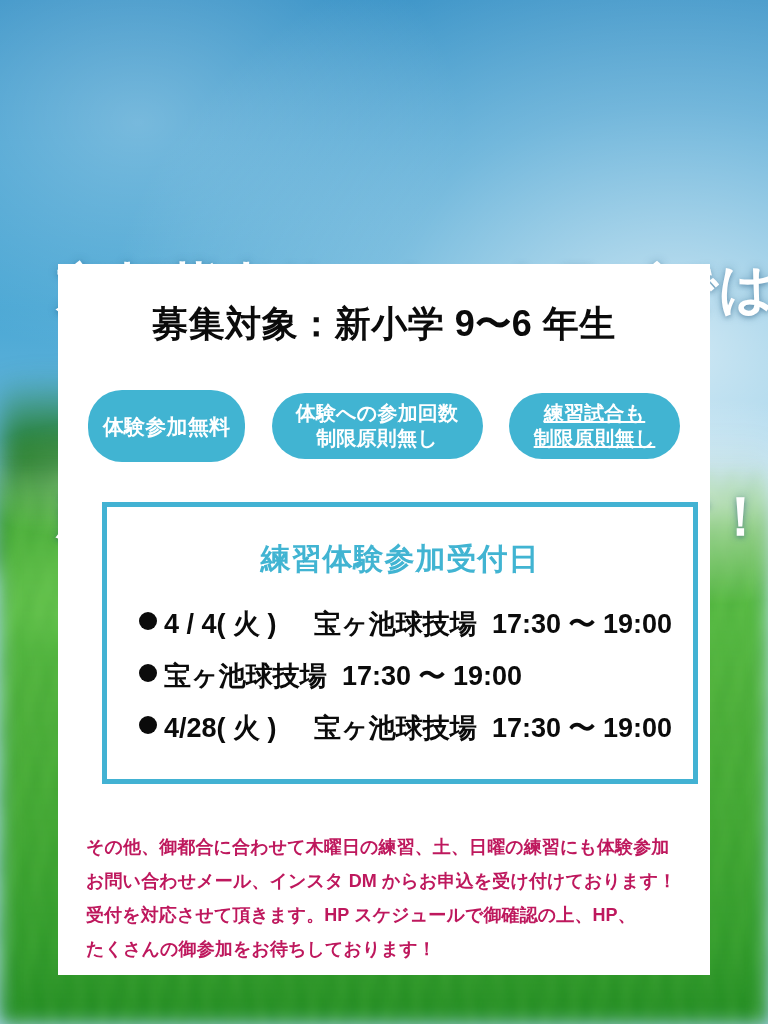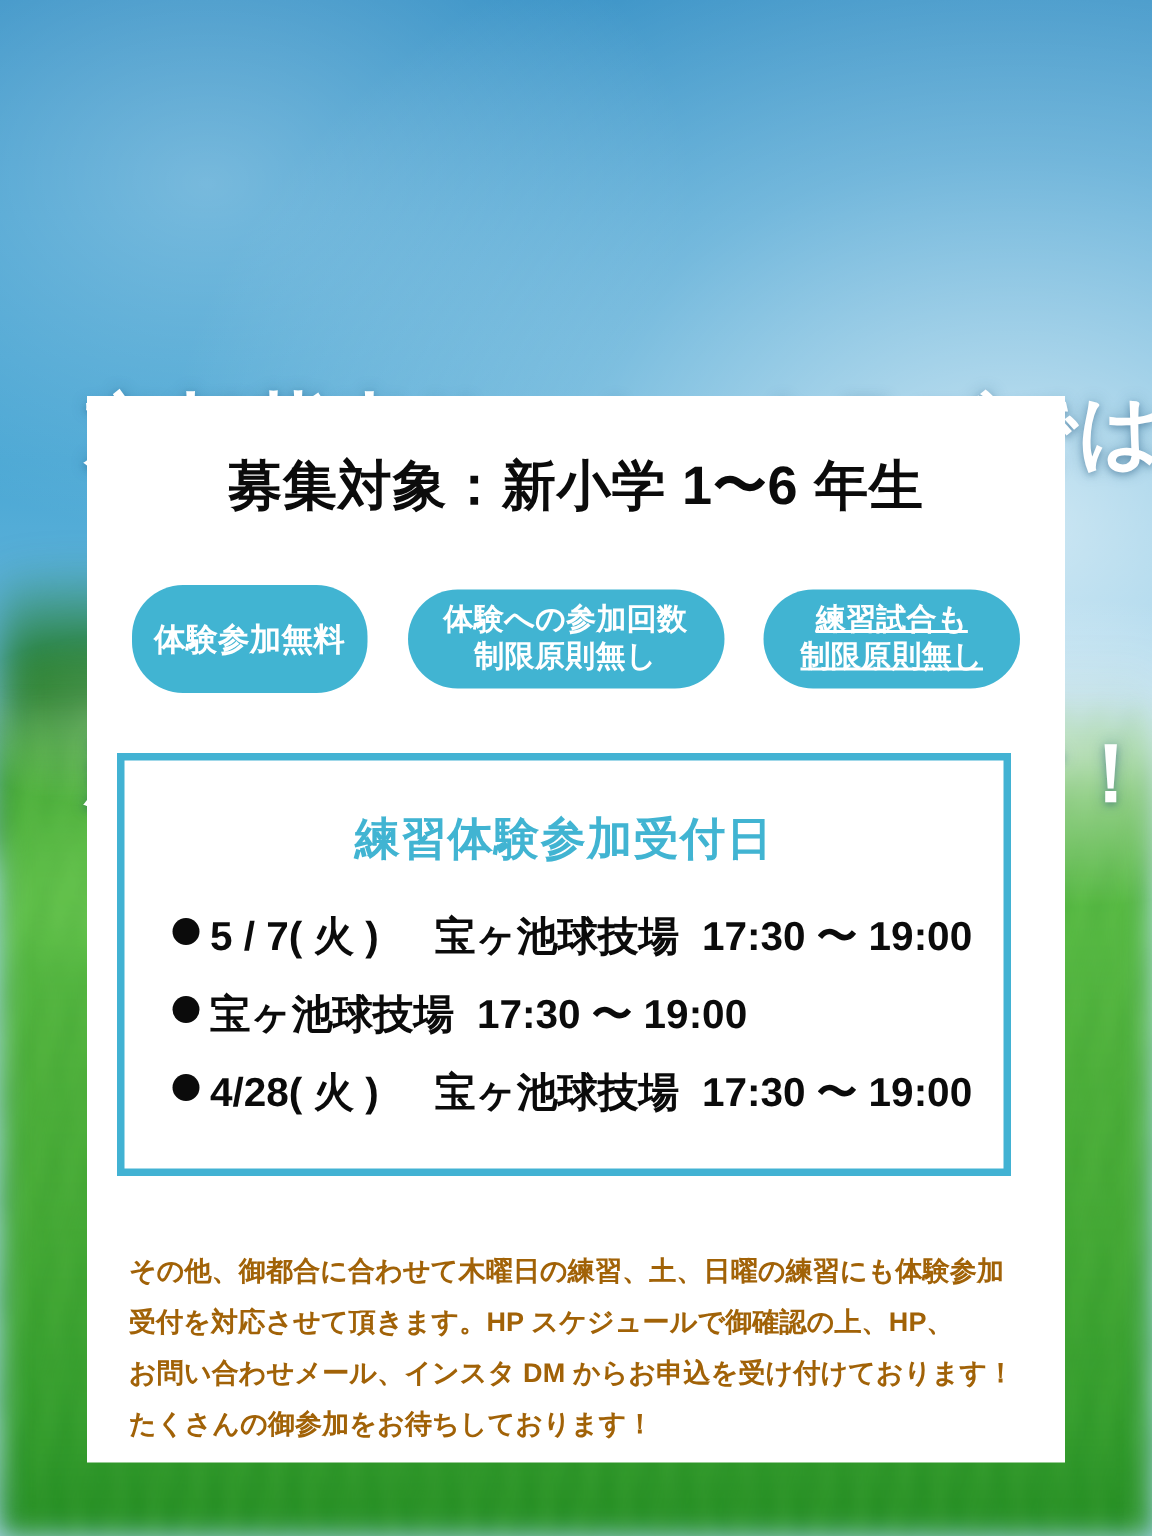--- a/index.html
+++ b/index.html
@@ -144,21 +144,21 @@
     letter-spacing: 0.2px;
   }
   .badge span { display: block; white-space: nowrap; }
   .badge-1 { width: 157px; height: 72px; font-size: 21px; }
   .badge-2 { width: 211px; height: 66px; font-size: 20px; }
   .badge-3 { width: 171px; height: 66px; font-size: 20px; text-decoration: underline; }
 
   
   .schedule-box {
     position: absolute;
-    left: 20px;
+    left: 44px;
     top: 238px;
     width: 596px;
     height: 282px;
     border: 5px solid #42b2d3;
     box-sizing: border-box;
     background: #ffffff;
   }
   .schedule-title {
     margin: 32px 0 0 0;
     text-align: center;
@@ -197,21 +197,21 @@
 
   
   .note {
     position: absolute;
     left: 28px;
     top: 548px;
     width: 600px;
     font-size: 18px;
     font-weight: 700;
     line-height: 34px;
-    color: #a16207;
+    color: #be185d;
     letter-spacing: 0.1px;
   }
   .note-line { display: block; white-space: nowrap; }
 </style>
 </head>
 <body>
 
 <div id="poster">
 
   <div class="bg-layer bg-sky"></div>
@@ -220,21 +220,21 @@
   <div class="bg-layer bg-grass-tex"></div>
   <div class="bg-layer bg-haze"></div>
 
   <h1 class="headline">
     <span class="headline-line">京都紫光サッカークラブでは</span>
     <span class="headline-line">新規入団選手を募集中です！</span>
   </h1>
 
   <div class="card">
 
-    <h2 class="card-title">募集対象：新小学 1〜6 年生</h2>
+    <h2 class="card-title">募集対象：新小学 9〜6 年生</h2>
 
     <div class="badges">
 
       <div class="badge badge-1">
         <span>体験参加無料</span>
       </div>
 
       <div class="badge badge-2">
         <span>体験への参加回数</span>
         <span>制限原則無し</span>
@@ -248,21 +248,21 @@
     </div>
 
     <div class="schedule-box">
 
       <h3 class="schedule-title">練習体験参加受付日</h3>
 
       <ul class="schedule-rows">
 
         <li class="schedule-row">
           <span class="bullet-dot"></span>
-          <span class="row-date">5 / 7( 火 )</span>
+          <span class="row-date">4 / 4( 火 )</span>
           <span class="row-place">宝ヶ池球技場</span>
           <span class="row-time">17:30 〜 19:00</span>
         </li>
 
         <li class="schedule-row">
           <span class="bullet-dot"></span>
           <span class="row-place">宝ヶ池球技場</span>
           <span class="row-time">17:30 〜 19:00</span>
         </li>
 
@@ -272,20 +272,20 @@
           <span class="row-place">宝ヶ池球技場</span>
           <span class="row-time">17:30 〜 19:00</span>
         </li>
 
       </ul>
 
     </div>
 
     <p class="note">
       <span class="note-line">その他、御都合に合わせて木曜日の練習、土、日曜の練習にも体験参加</span>
+      <span class="note-line">お問い合わせメール、インスタ DM からお申込を受け付けております！</span>
       <span class="note-line">受付を対応させて頂きます。HP スケジュールで御確認の上、HP、</span>
-      <span class="note-line">お問い合わせメール、インスタ DM からお申込を受け付けております！</span>
       <span class="note-line">たくさんの御参加をお待ちしております！</span>
     </p>
 
   </div>
 
 </div>
 
 </body></html>

